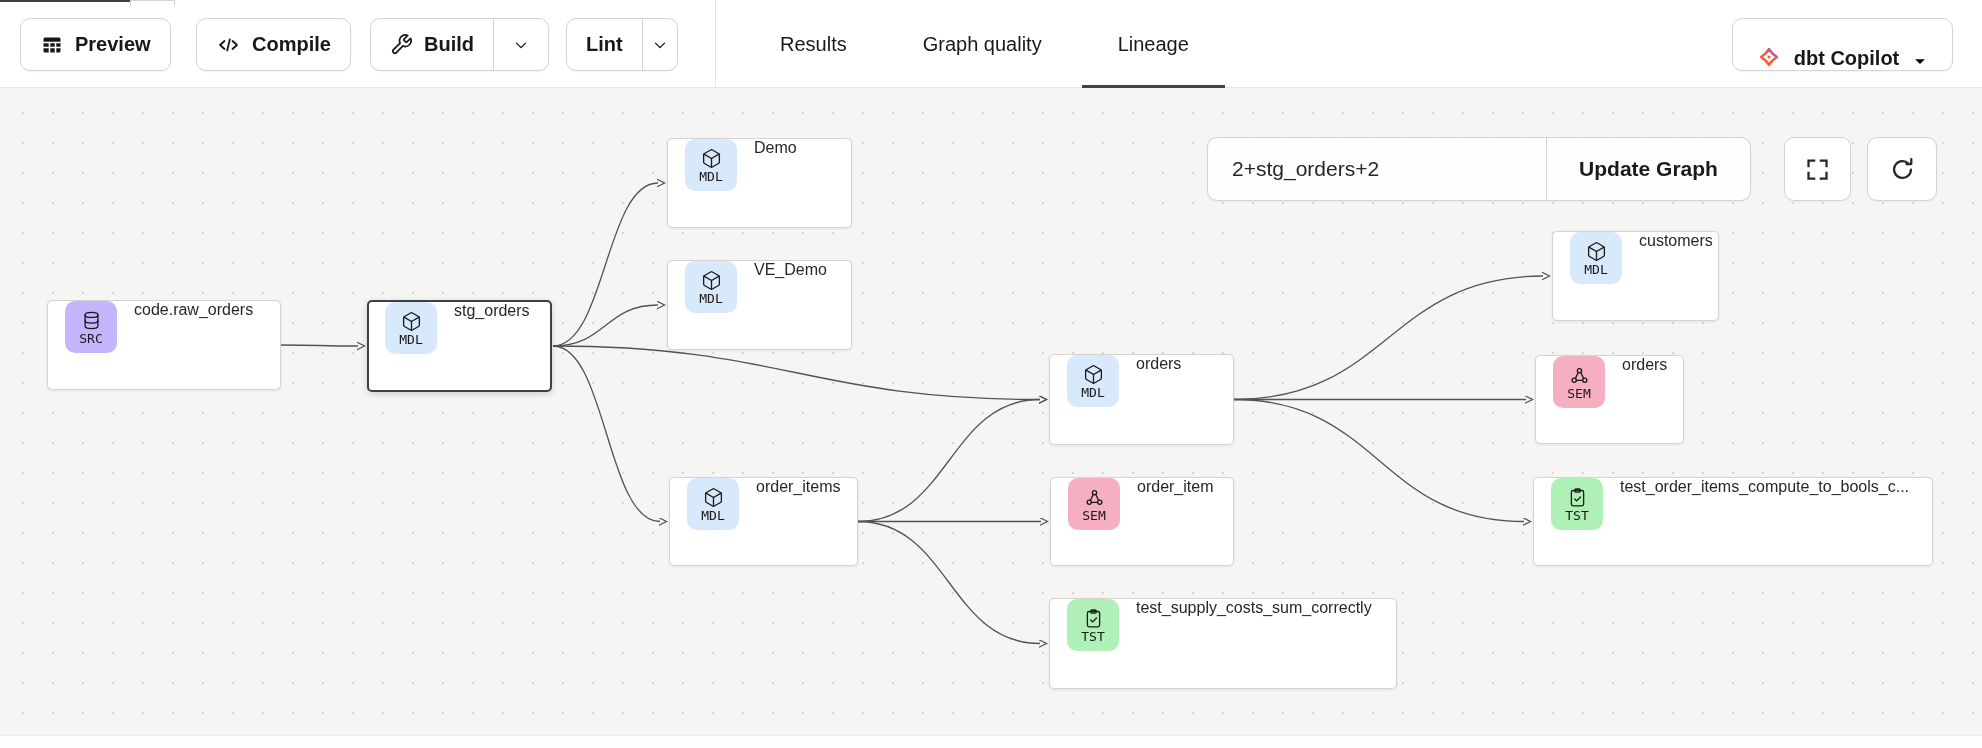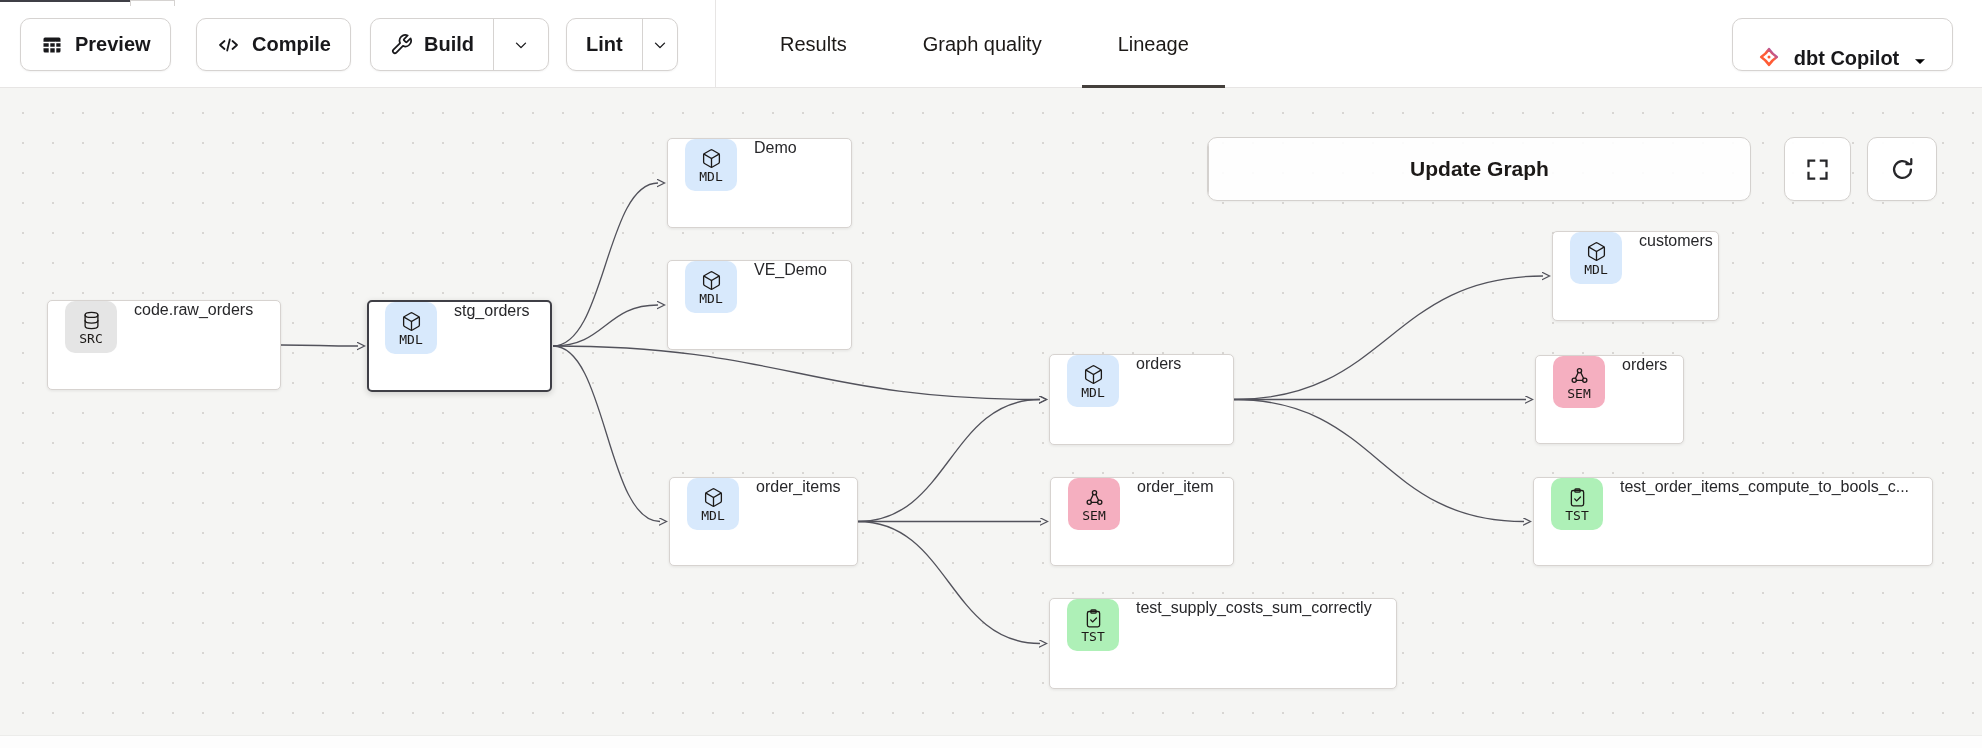--- a/index.html
+++ b/index.html
@@ -176,21 +176,21 @@
         <path d="M 553 258 C 606.5 258, 606.5 433.5, 660 433.5" marker-end="url(#arrow)"></path>
         <path d="M 858 433.5 C 949 433.5, 949 311.5, 1040 311.5" marker-end="url(#arrow)"></path>
         <path d="M 858 433.5 C 949.5 433.5, 949.5 433.5, 1041 433.5" marker-end="url(#arrow)"></path>
         <path d="M 858 433.5 C 949 433.5, 949 555.5, 1040 555.5" marker-end="url(#arrow)"></path>
         <path d="M 1234 311.5 C 1388.5 311.5, 1388.5 188, 1543 188" marker-end="url(#arrow)"></path>
         <path d="M 1234 311.5 C 1380 311.5, 1380 311.5, 1526 311.5" marker-end="url(#arrow)"></path>
         <path d="M 1234 311.5 C 1379 311.5, 1379 433.5, 1524 433.5" marker-end="url(#arrow)"></path>
       </svg>
     <div id="nodes">
         <div class="node" style="left: 47px; top: 212px; width: 234px; height: 90px;">
-          <span class="badge" style="background:#e5e5e5">
+          <span class="badge" style="background:#c4b5fd">
             <svg viewBox="0 0 24 24">
               <ellipse cx="12" cy="5.6" rx="7.3" ry="2.9"></ellipse>
               <path d="M4.7 5.6v6.4c0 1.6 3.27 2.9 7.3 2.9s7.3-1.3 7.3-2.9V5.6"></path>
               <path d="M4.7 12v6.4c0 1.6 3.27 2.9 7.3 2.9s7.3-1.3 7.3-2.9V12"></path>
             </svg>
             <span class="btxt">SRC</span>
           </span>
           <span class="nlabel">code.raw_orders</span>
         </div>
         <div class="node selected" style="left: 367px; top: 212px; width: 185px; height: 92px;">
@@ -305,20 +305,21 @@
               <rect x="9" y="2.3" width="6" height="3.6" rx="1"></rect>
               <polyline points="8.8 13.6 11.1 15.9 15.4 11.4"></polyline>
             </svg>
             <span class="btxt">TST</span>
           </span>
           <span class="nlabel">test_supply_costs_sum_correctly</span>
         </div>
       </div>
 
     <div class="graph-bar">
+      <input type="text" value="2+stg_orders+2" style="">
       <div class="bar-div"></div>
       <button class="update">Update Graph</button>
     </div>
 
     <div class="icon-btn fs">
       <svg width="27" height="27" viewBox="0 0 24 24">
         <path d="M4 9 V4 H9 M15 4 H20 V9 M20 15 V20 H15 M9 20 H4 V15"></path>
       </svg>
     </div>
     <div class="icon-btn rf">

